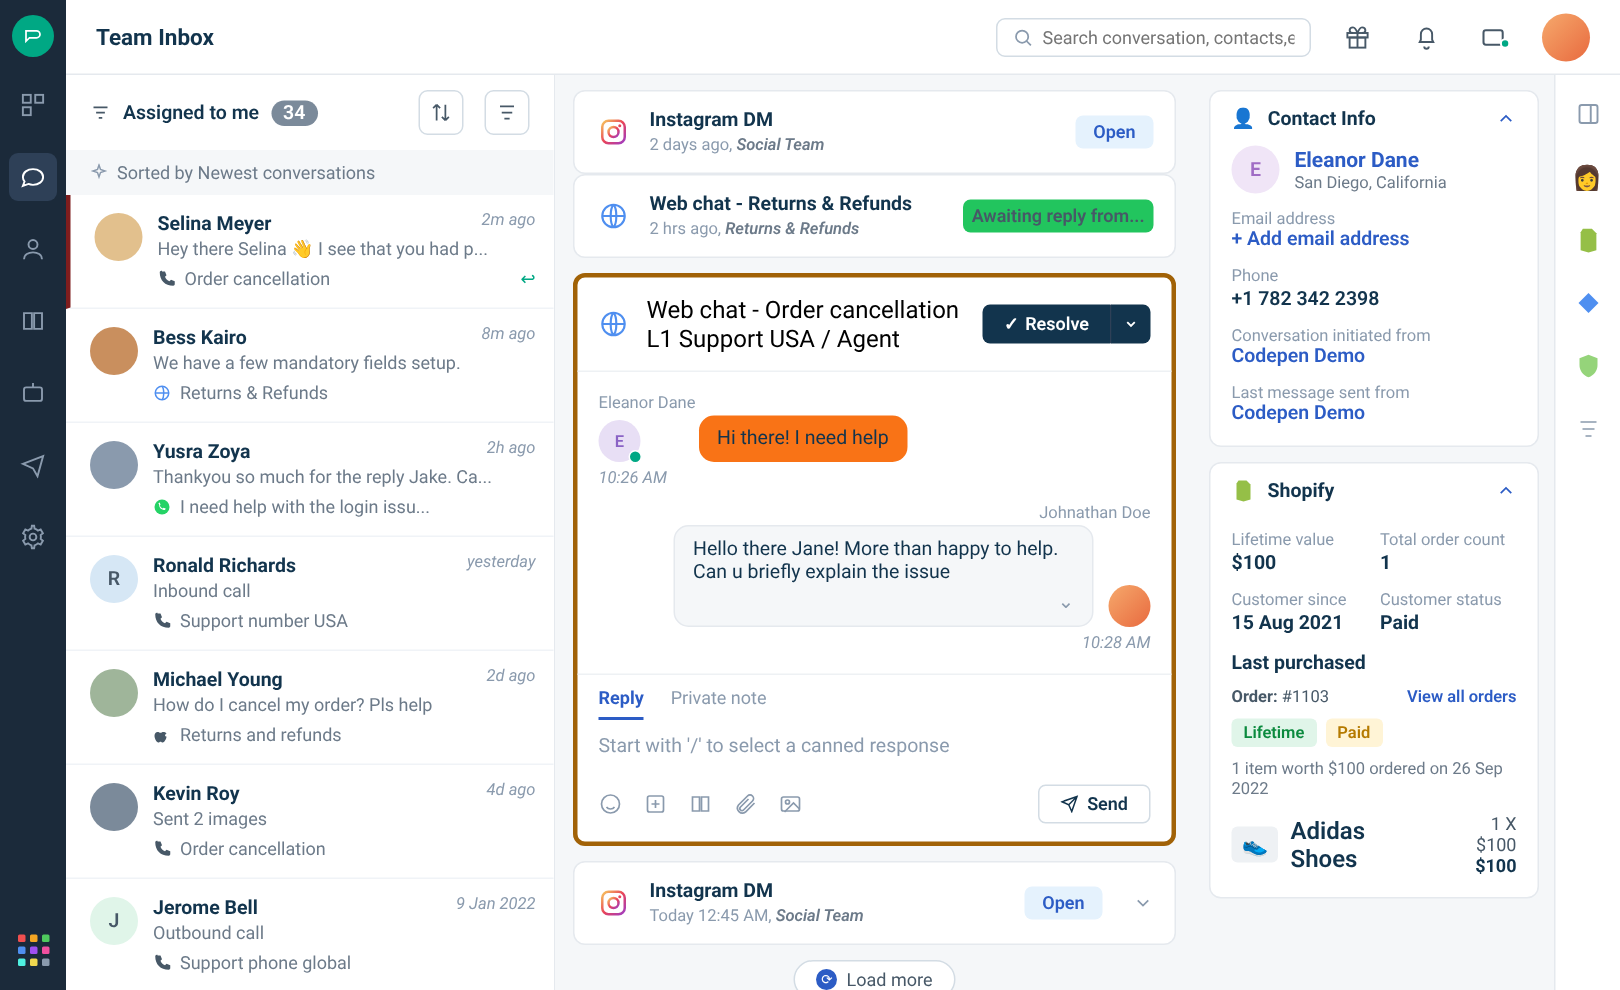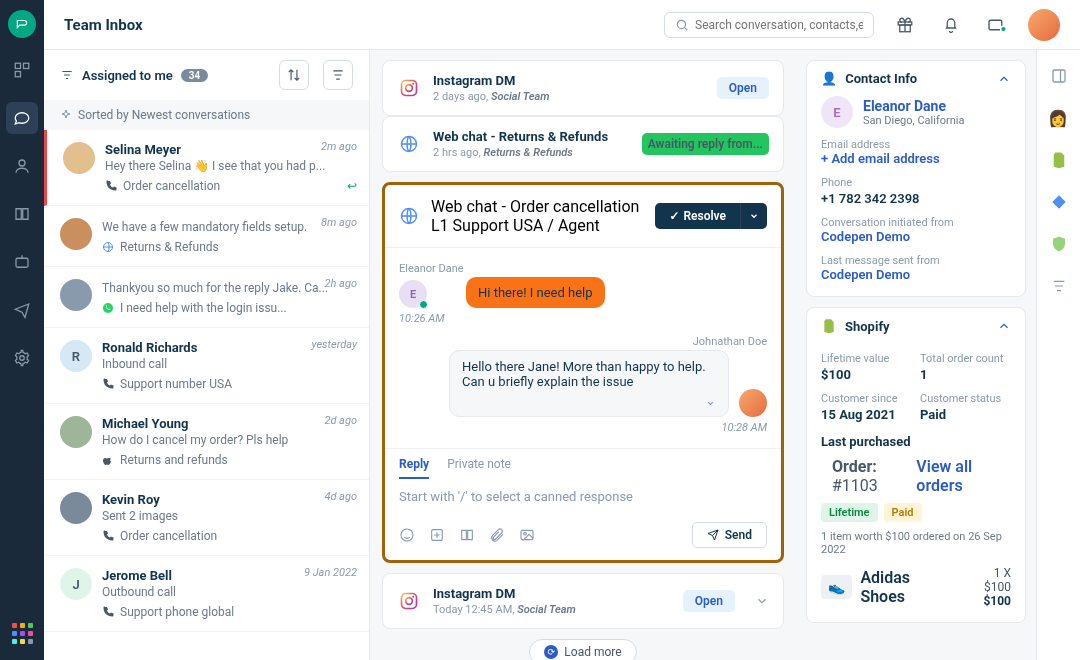--- a/index.html
+++ b/index.html
@@ -14,25 +14,25 @@
 .topbar { height:50px; background:#fff; border-bottom:1px solid #e5e9ee; display:flex; align-items:center; padding:0 20px; gap:16px; }
 .topbar .title { font-weight:700; font-size:15px; color:#12344d; }
 .search { margin-left:auto; display:flex; align-items:center; background:#fff; border:1px solid #d3dce4; border-radius:6px; padding:5px 10px; width:210px; gap:6px; color:#8a9aad; }
 .search input { border:none; outline:none; font-size:12px; flex:1; color:#12344d; }
 .topbar .icon-btn { width:30px; height:30px; display:flex; align-items:center; justify-content:center; color:#475867; cursor:pointer; position:relative; }
 .avatar-top { width:32px; height:32px; border-radius:50%; background:linear-gradient(135deg,#f6a96c,#e86a3f); }
 .content { flex:1; display:flex; overflow:hidden; }
 .conv-list { width:326px; background:#fff; border-right:1px solid #e5e9ee; display:flex; flex-direction:column; overflow-y:auto; }
 .conv-header { padding:10px 16px; display:flex; align-items:center; gap:8px; }
 .conv-header .label { font-size:13px; font-weight:600; color:#12344d; }
-.badge { background:#7b8a9a; color:#fff; font-size:10px; padding:1px 8px; border-radius:10px; font-weight:600; }
+.badge { background:#7b8a9a; color:#fff; font-size:13px; padding:1px 8px; border-radius:10px; font-weight:600; }
 .sort-btn { width:30px; height:30px; border:1px solid #d3dce4; border-radius:6px; display:flex; align-items:center; justify-content:center; color:#475867; cursor:pointer; margin-left:auto; }
 .sorted-by { background:#f5f7f9; padding:8px 16px; font-size:12px; color:#6c7a89; display:flex; align-items:center; gap:6px; }
 .conv-item { padding:12px 12px 12px 16px; border-bottom:1px solid #f0f3f7; display:flex; gap:10px; cursor:pointer; position:relative; }
-.conv-item.active { border-left:3px solid #ef4444; }
+.conv-item.active { border-left:3px solid #7f1d1d; }
 .conv-avatar { width:32px; height:32px; border-radius:50%; background:#d3dce4; flex-shrink:0; display:flex; align-items:center; justify-content:center; font-weight:600; color:#475867; font-size:13px; overflow:hidden; }
 .conv-body { flex:1; min-width:0; }
 .conv-name { font-weight:700; font-size:13px; color:#12344d; }
 .conv-time { position:absolute; right:12px; top:10px; font-size:11px; font-style:italic; color:#8a9aad; }
 .conv-preview { font-size:12px; color:#6c7a89; margin-top:2px; white-space:nowrap; overflow:hidden; text-overflow:ellipsis; }
 .conv-tag { display:flex; align-items:center; gap:6px; margin-top:6px; font-size:12px; color:#6c7a89; }
 .conv-tag .reply-icon { color:#00a884; }
 .center { flex:1; padding:10px 12px; display:flex; flex-direction:column; gap:10px; overflow-y:auto; background:#f5f7f9; }
 .thread-card { background:#fff; border:1px solid #e5e9ee; border-radius:8px; padding:12px 14px; display:flex; align-items:center; gap:12px; }
 .thread-card .ico { width:24px; height:24px; display:flex; align-items:center; justify-content:center; }
@@ -80,21 +80,21 @@
 .contact-name { color:#2c5cc5; font-weight:700; font-size:14px; }
 .contact-loc { font-size:11px; color:#6c7a89; }
 .field-label { font-size:11px; color:#8a9aad; margin-top:10px; }
 .field-value { font-size:13px; color:#12344d; font-weight:600; margin-top:2px; }
 .link { color:#2c5cc5; font-weight:600; font-size:13px; cursor:pointer; }
 .shopify-body { padding:8px 14px 14px; }
 .shop-grid { display:grid; grid-template-columns:1fr 1fr; gap:10px 8px; }
 .shop-label { font-size:11px; color:#8a9aad; }
 .shop-value { font-size:13px; font-weight:700; color:#12344d; margin-top:2px; }
 .section-title { font-size:13px; font-weight:700; color:#12344d; margin-top:12px; }
-.order-row { display:flex; align-items:center; margin-top:8px; font-size:16px; color:#475867;margin-left:11px; }
+.order-row { display:flex; align-items:center; margin-top:8px; font-size:11px; color:#475867; }
 .order-row .view-all { margin-left:auto; color:#2c5cc5; font-weight:600; cursor:pointer; }
 .chips { display:flex; gap:6px; margin-top:8px; }
 .chip { font-size:11px; padding:3px 8px; border-radius:4px; font-weight:600; }
 .chip.fulfilled { background:#e0f5e9; color:#0b8a3e; }
 .chip.paid { background:#fff4d6; color:#b57a00; }
 .summary { font-size:11px; color:#6c7a89; margin-top:8px; }
 .product-row { display:flex; align-items:center; gap:8px; margin-top:10px; }
 .product-img { width:32px; height:24px; background:#eef1f4; border-radius:4px; display:flex; align-items:center; justify-content:center; font-size:14px; }
 .product-name { font-size:16px; font-weight:600; color:#12344d; }
 .product-price { margin-left:auto; text-align:right; font-size:12px; }
@@ -234,34 +234,36 @@
                 </svg>
                 <span>Order cancellation</span>
                 <span class="reply-icon" style="margin-left:auto">↩</span>
               </div>
   </div>
   <div class="conv-time">2m ago</div>
           </div>
           <div class="conv-item">
             <div class="conv-avatar" style="background:#c98f5e"></div>
   <div class="conv-body">
+    <div class="conv-name">Bess Kairo</div>
     <div class="conv-preview">We have a few mandatory fields setup.</div>
     <div class="conv-tag">
                 <svg width="12" height="12" viewBox="0 0 24 24" fill="none" stroke="#4f8ff0" stroke-width="2">
                   <circle cx="12" cy="12" r="9"></circle>
                   <path d="M3 12h18M12 3c3 3 3 15 0 18"></path>
                 </svg>
                 <span>Returns &amp; Refunds</span>
               </div>
   </div>
   <div class="conv-time">8m ago</div>
           </div>
           <div class="conv-item">
             <div class="conv-avatar" style="background:#8a9aad"></div>
   <div class="conv-body">
+    <div class="conv-name">Yusra Zoya</div>
     <div class="conv-preview">Thankyou so much for the reply Jake. Ca...</div>
     <div class="conv-tag">
                 <svg width="12" height="12" viewBox="0 0 24 24" fill="#25d366">
                   <circle cx="12" cy="12" r="10"></circle>
                   <path d="M8 8c0 5 3 8 8 8l1-2-3-1-1 1c-2-1-3-2-4-4l1-1-1-3-2 1z" fill="#fff"></path>
                 </svg>
                 <span>I need help with the login issu...</span>
               </div>
   </div>
   <div class="conv-time">2h ago</div>

